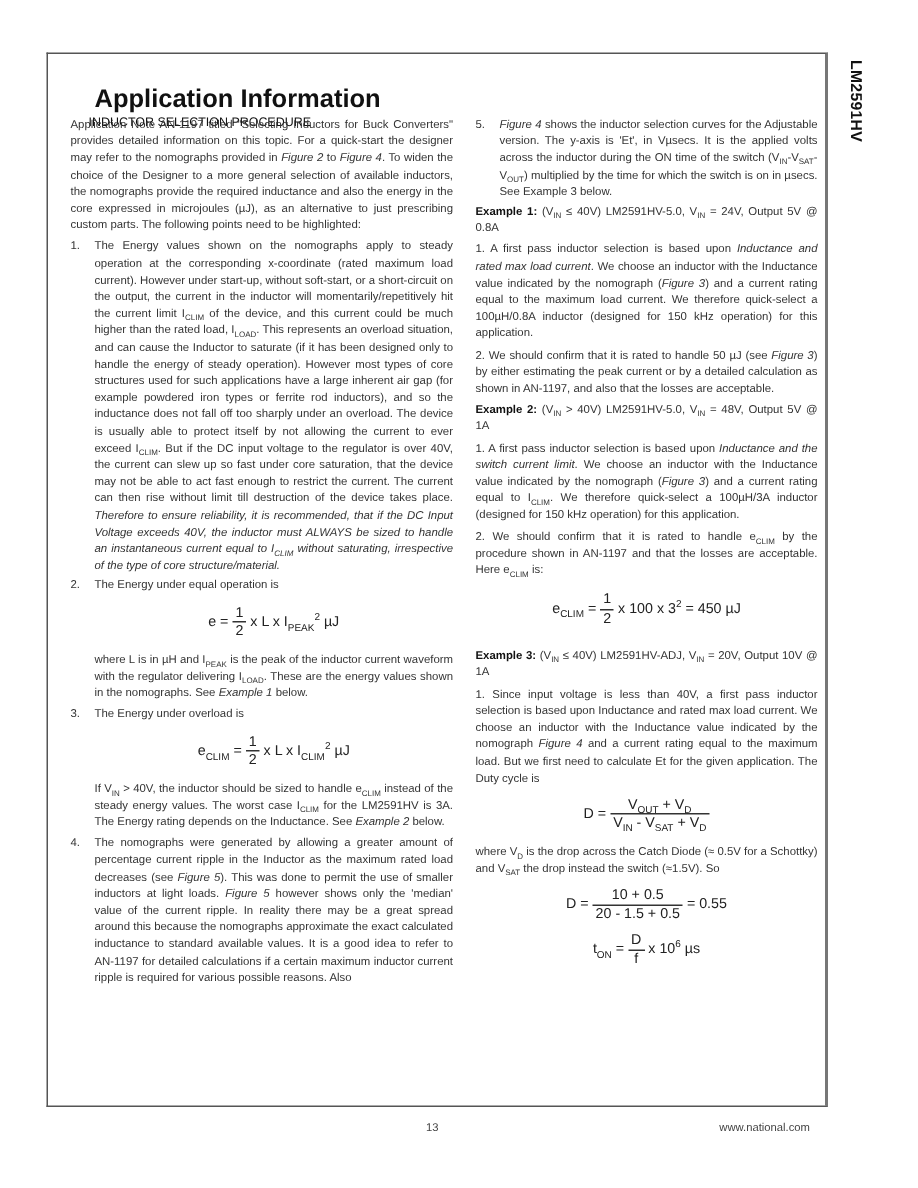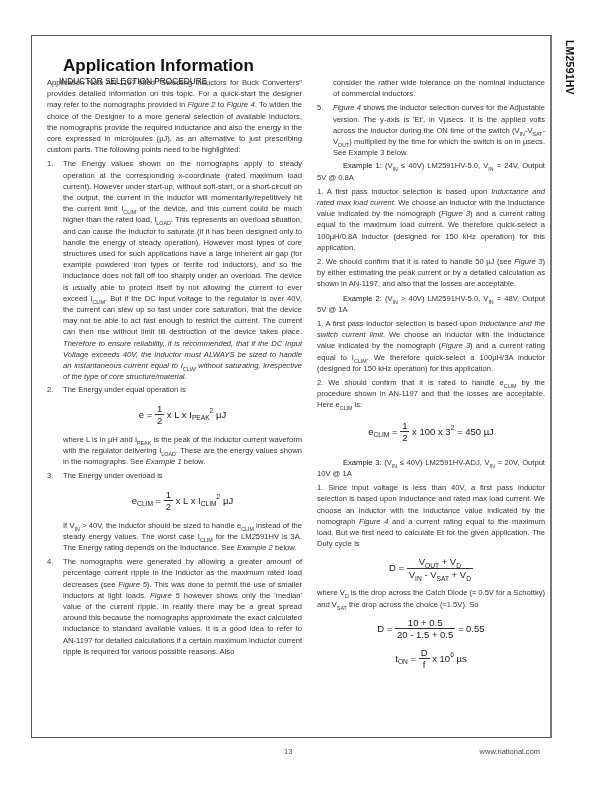--- a/index.html
+++ b/index.html
@@ -16,21 +16,21 @@
   .col-right { left:317px; top:77px; width:228px; }
   p { margin:0 0 3px 0; text-align:justify; }
   .li { position:relative; padding-left:16px; margin:0 0 2px 0; text-align:justify; }
   .li .num { position:absolute; left:0; top:0; }
   .eq { text-align:center; font-size:9.5px; color:#222; margin:8px 0 8px 0; }
   .frac { display:inline-block; vertical-align:middle; text-align:center; line-height:1; }
   .frac > span { display:block; padding:0 2px; }
   .frac > span.top { border-bottom:1px solid #333; padding-bottom:1px; }
   .frac > span.bot { padding-top:1px; }
   sub, sup { font-size:70%; line-height:0; }
-  .ex-head { font-weight:normal; color:#111;margin-left:26px; }
+  .ex-head { font-weight:bold; color:#111; }
   .footer-page { position:absolute; left:284px; top:747px; font-size:7.5px; color:#444;text-align:right; }
   .footer-url { position:absolute; right:72px; top:747px; font-size:7.5px; color:#444; }
 </style>
 </head>
 <body>
 
 <div class="frame"></div>
 <div class="side-tab">LM2591HV</div>
 
 <h1 class="title">Application Information</h1>
@@ -62,23 +62,20 @@
     <p><span>If V</span><sub>IN</sub><span> &gt; 40V, the inductor should be sized to handle e</span><sub>CLIM</sub><span> instead of the steady energy values. The worst case I</span><sub>CLIM</sub><span> for the LM2591HV is 3A. The Energy rating depends on the Inductance. See </span><i>Example 2</i><span> below.</span></p>
   </div>
 
   <div class="li">
     <span class="num">4.</span>
     <span>The nomographs were generated by allowing a greater amount of percentage current ripple in the Inductor as the maximum rated load decreases (see </span><i>Figure 5</i><span>). This was done to permit the use of smaller inductors at light loads. </span><i>Figure 5</i><span> however shows only the 'median' value of the current ripple. In reality there may be a great spread around this because the nomographs approximate the exact calculated inductance to standard available values. It is a good idea to refer to AN-1197 for detailed calculations if a certain maximum inductor current ripple is required for various possible reasons. Also</span>
   </div>
 </div>
 
 <div class="col col-right">
-  <div class="li" style="margin-bottom:3px">
-    <span>consider the rather wide tolerance on the nominal inductance of commercial inductors.</span>
-  </div>
 
   <div class="li">
     <span class="num">5.</span>
     <i>Figure 4</i><span> shows the inductor selection curves for the Adjustable version. The y-axis is 'Et', in Vµsecs. It is the applied volts across the inductor during the ON time of the switch (V</span><sub>IN</sub><span>-V</span><sub>SAT</sub><span>-V</span><sub>OUT</sub><span>) multiplied by the time for which the switch is on in µsecs. See Example 3 below.</span>
   </div>
 
   <p><span class="ex-head">Example 1:</span><span> (V</span><sub>IN</sub><span> ≤ 40V) LM2591HV-5.0, V</span><sub>IN</sub><span> = 24V, Output 5V @ 0.8A</span></p>
   <p><span>1. A first pass inductor selection is based upon </span><i>Inductance and rated max load current</i><span>. We choose an inductor with the Inductance value indicated by the nomograph (</span><i>Figure 3</i><span>) and a current rating equal to the maximum load current. We therefore quick-select a 100µH/0.8A inductor (designed for 150 kHz operation) for this application.</span></p>
   <p><span>2. We should confirm that it is rated to handle 50 µJ (see </span><i>Figure 3</i><span>) by either estimating the peak current or by a detailed calculation as shown in AN-1197, and also that the losses are acceptable.</span></p>
 
@@ -89,21 +86,21 @@
     <span>e</span><sub>CLIM</sub><span> = </span><span class="frac"><span class="top">1</span><span class="bot">2</span></span><span> x 100 x 3</span><sup>2</sup><span> = 450 µJ</span>
   </div>
 
   <p><span class="ex-head">Example 3:</span><span> (V</span><sub>IN</sub><span> ≤ 40V) LM2591HV-ADJ, V</span><sub>IN</sub><span> = 20V, Output 10V @ 1A</span></p>
   <p><span>1. Since input voltage is less than 40V, a first pass inductor selection is based upon Inductance and rated max load current. We choose an inductor with the Inductance value indicated by the nomograph </span><i>Figure 4</i><span> and a current rating equal to the maximum load. But we first need to calculate Et for the given application. The Duty cycle is</span></p>
 
   <div class="eq">
     <span>D = </span><span class="frac"><span class="top"><span>V</span><sub>OUT</sub><span> + V</span><sub>D</sub></span><span class="bot"><span>V</span><sub>IN</sub><span> - V</span><sub>SAT</sub><span> + V</span><sub>D</sub></span></span>
   </div>
 
-  <p><span>where V</span><sub>D</sub><span> is the drop across the Catch Diode (≈ 0.5V for a Schottky) and V</span><sub>SAT</sub><span> the drop across the choice (≈1.5V). So</span></p>
+  <p><span>where V</span><sub>D</sub><span> is the drop across the Catch Diode (≈ 0.5V for a Schottky) and V</span><sub>SAT</sub><span> the drop instead the switch (≈1.5V). So</span></p>
 
   <div class="eq">
     <span>D = </span><span class="frac"><span class="top">10 + 0.5</span><span class="bot">20 - 1.5 + 0.5</span></span><span> = 0.55</span>
   </div>
 
 
   <div class="eq">
     <span>t</span><sub>ON</sub><span> = </span><span class="frac"><span class="top">D</span><span class="bot">f</span></span><span> x 10</span><sup>6</sup><span>  µs</span>
   </div>
 

